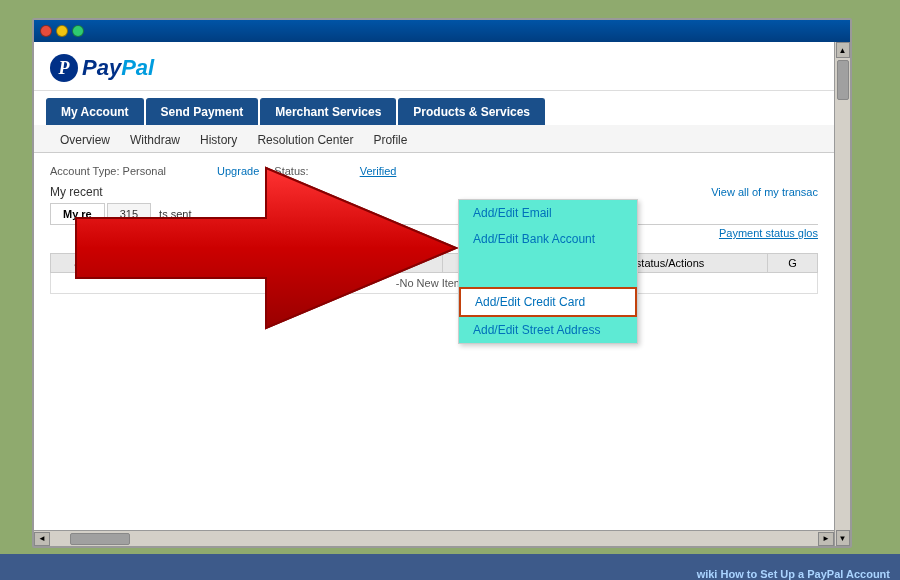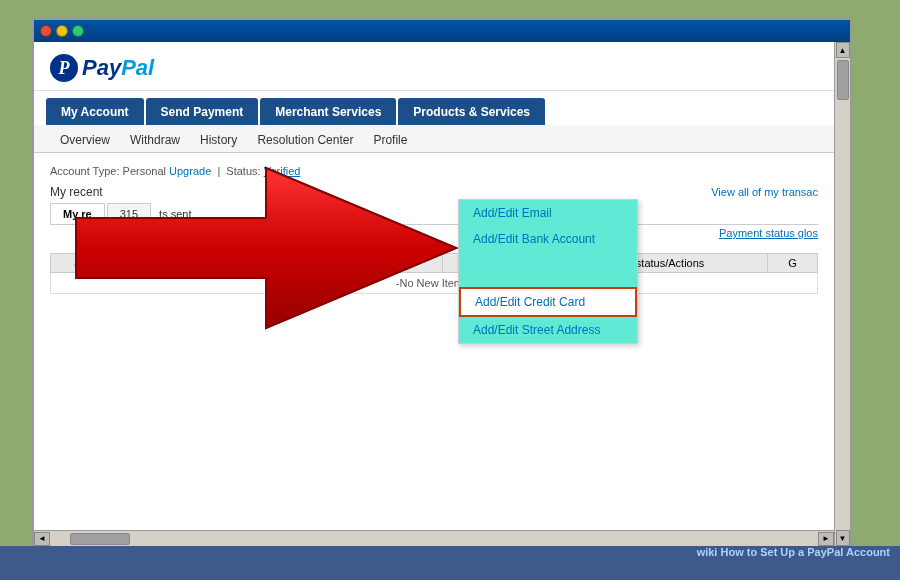--- a/index.html
+++ b/index.html
@@ -219,20 +219,21 @@
       margin-bottom: 4px;
     }
     .account-info {
       font-size: 11px;
       color: #555;
       margin-bottom: 8px;
     }
     .account-info a {
       color: #0070ba;
       text-decoration: none;
+      margin-left: 48px;
     }
     .account-info .verified {
       color: #0070ba;
       text-decoration: underline;
     }
 
     
     .transactions-header {
       display: flex;
       justify-content: space-between;
@@ -316,24 +317,24 @@
       z-index: 50;
       pointer-events: none;
     }
 
     
     .bottom-bar {
       position: absolute;
       bottom: 0;
       left: 0;
       right: 0;
-      height: 34px;
+      height: 26px;
       background: #3d5a8a;
       display: flex;
-      align-items: flex-start;
+      align-items: flex-end;
       justify-content: flex-end;
       padding: 0 10px;
     }
     .bottom-bar-text {
       color: #fff;
       font-size: 11px;
     }
     .bottom-bar-text span {
       color: #aad4ff;
       font-weight: bold;

